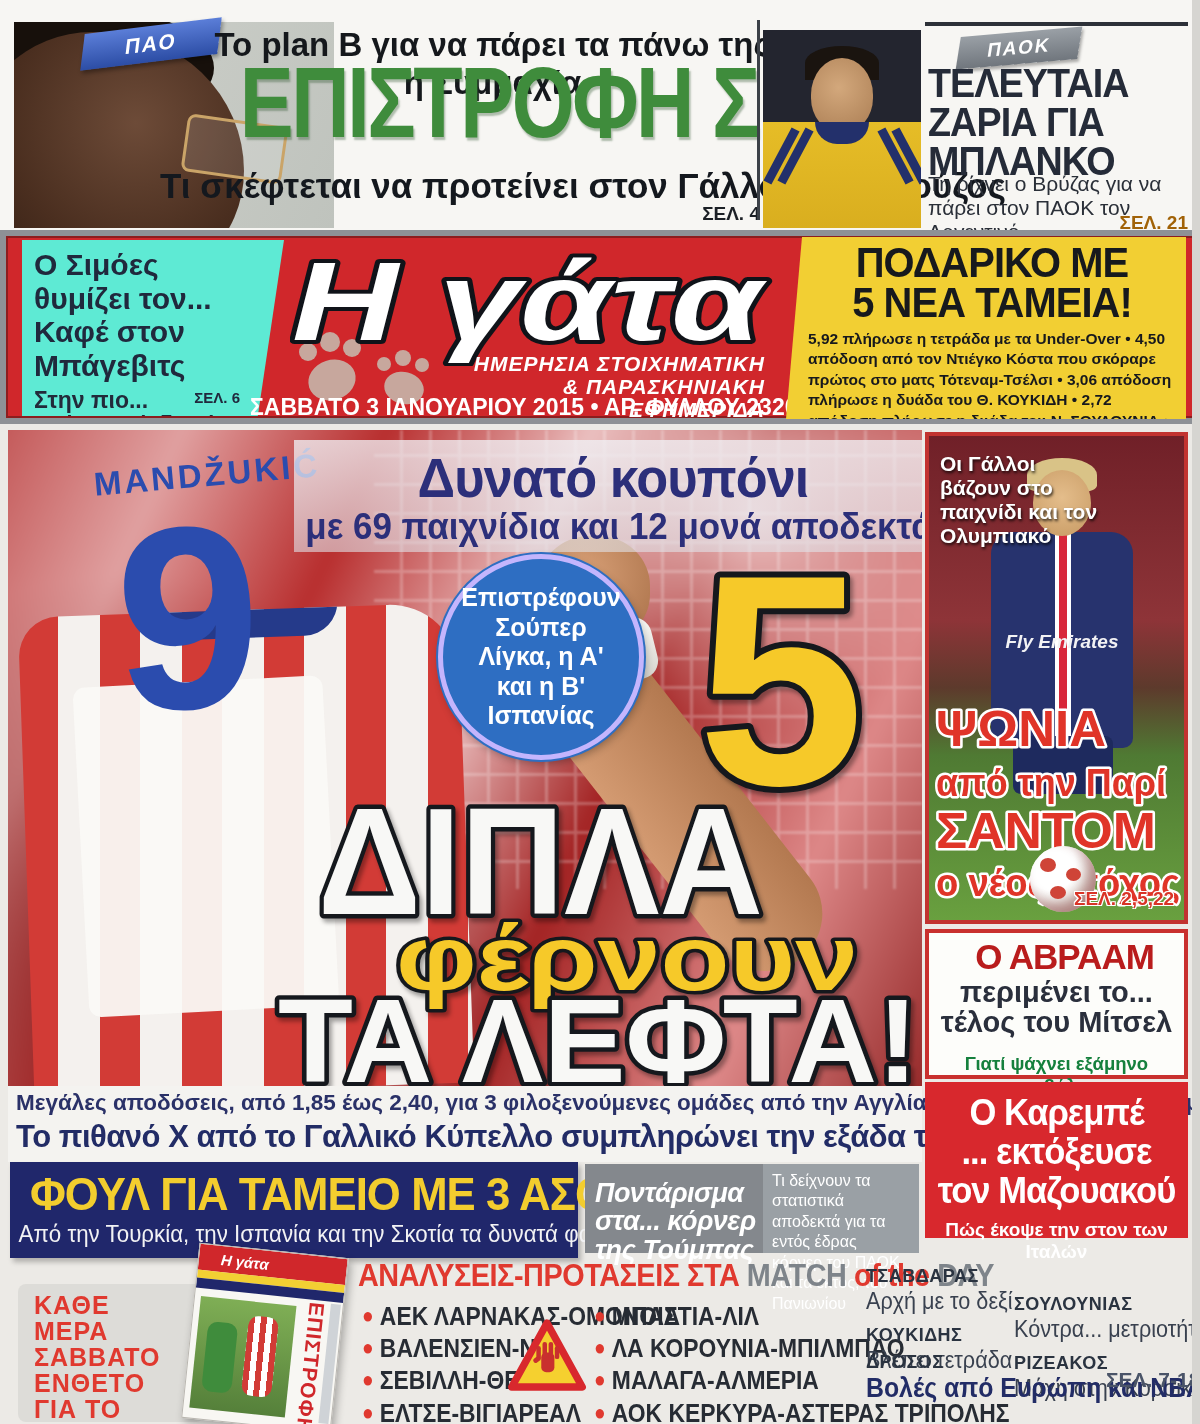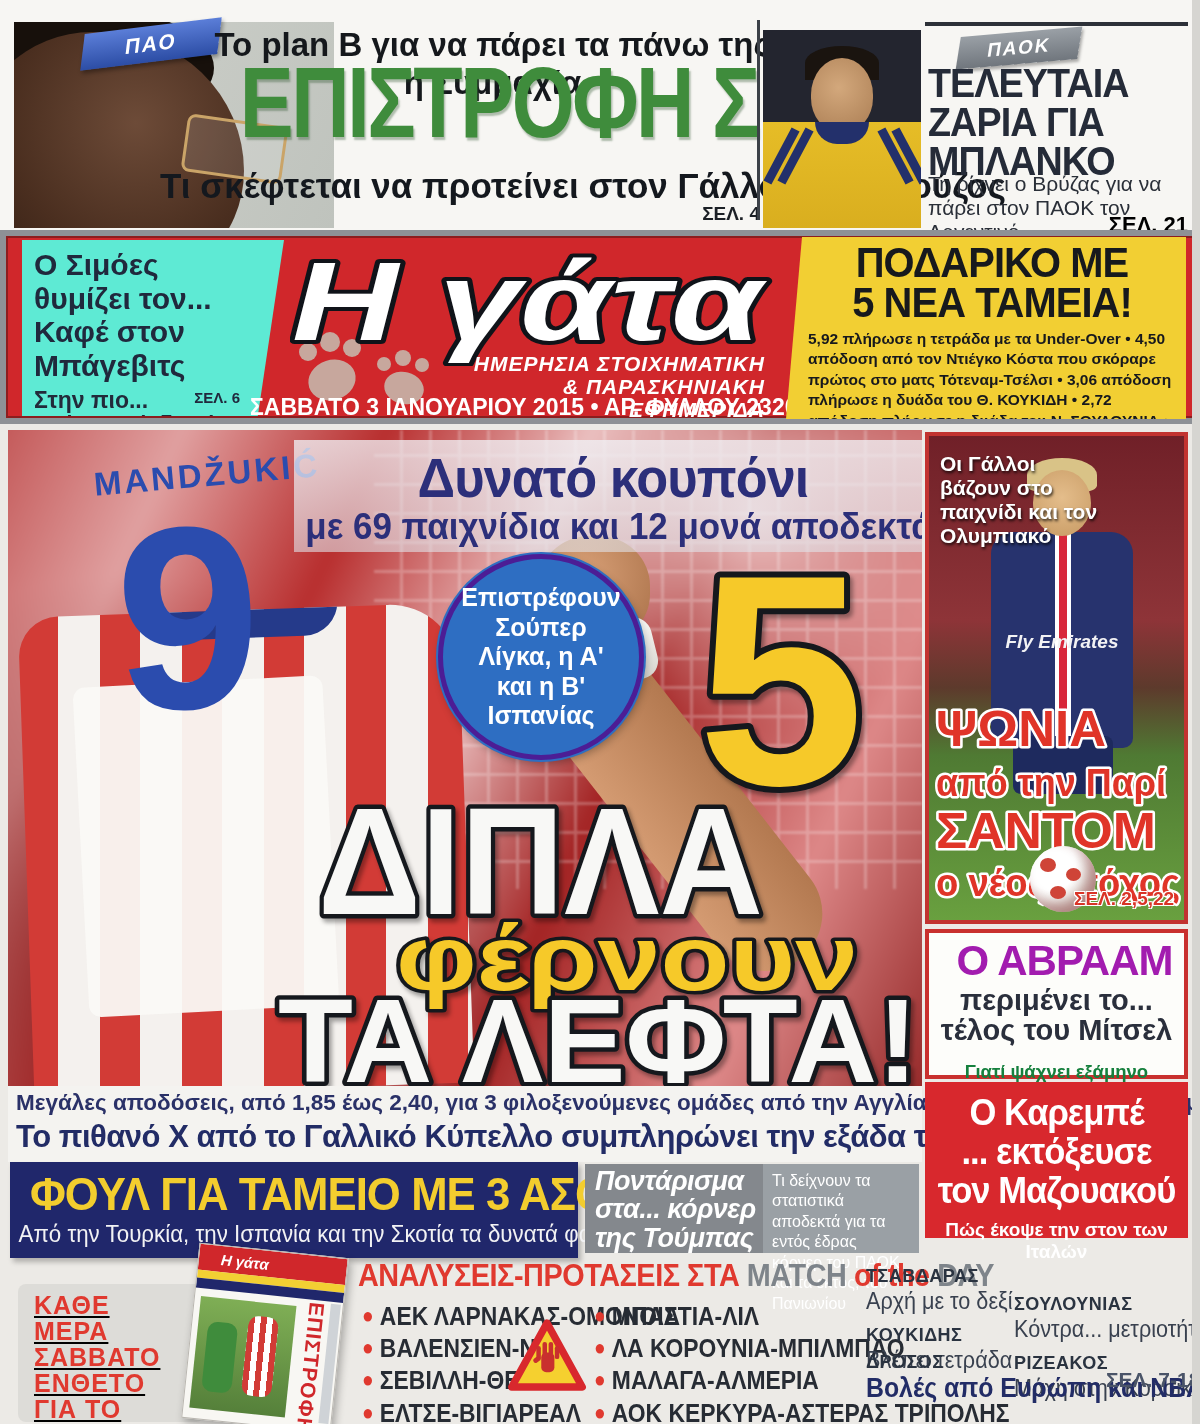--- a/index.html
+++ b/index.html
@@ -38,21 +38,21 @@
   .tr-shirt{position:absolute;left:0px;top:92px;width:158px;height:106px;
       background:linear-gradient(180deg,#e6bd27,#d9ae1f);}
   .tr-collar{position:absolute;left:52px;top:92px;width:54px;height:22px;border-radius:0 0 26px 26px;background:#23306b;}
   .tr-stripe{position:absolute;top:96px;width:9px;height:60px;background:#23306b;transform:rotate(28deg);}
   #paok-flag{left:958px;top:32px;width:122px;height:32px;font-size:19px;letter-spacing:2px;
       background:linear-gradient(180deg,#9aa0a6,#70767d);transform:rotate(-5deg) skewX(-14deg);
       box-shadow:2px 3px 3px rgba(0,0,0,.3);}
   #tr-headline{left:928px;top:64px;width:275px;font-size:41px;line-height:.95;font-weight:900;color:#252b38;
       transform:scaleX(.92);transform-origin:left;letter-spacing:-1px;}
   #tr-subhead{left:928px;top:172px;width:262px;font-size:21px;line-height:1.15;font-weight:500;color:#2a2f38;}
-  #tr-page{left:1040px;top:212px;width:148px;text-align:right;font-size:22px;font-weight:800;color:#000000;}
+  #tr-page{left:1040px;top:212px;width:148px;text-align:right;font-size:19px;font-weight:800;color:#a16207;}
 
   
   #masthead{left:0;top:230px;width:1200px;height:194px;background:#8e9196;
       border-top:3px solid #6f7control275;box-sizing:border-box;}
   #masthead-red{position:absolute;left:6px;top:6px;right:6px;bottom:6px;background:#d0272b;
       box-shadow:inset 0 0 0 2px #8c1d1e;}
   #mh-left{left:22px;top:240px;width:262px;height:176px;background:#5eead4;
       clip-path:polygon(0 0,100% 0,90% 100%,0 100%);padding:8px 12px;box-sizing:border-box;}
   #mh-left-headline{font-size:30px;line-height:1.12;font-weight:800;color:#20293d;width:215px;}
   #mh-left-sub{margin-top:6px;font-size:23px;line-height:1.05;font-weight:600;color:#222a3a;width:200px;}
@@ -95,21 +95,21 @@
       background:radial-gradient(circle at 40% 35%,#d8a077,#a86f47);}
   #wristband{position:absolute;left:540px;top:196px;width:108px;height:62px;border-radius:18px;
       transform:rotate(-14deg);background:linear-gradient(180deg,#fbfbf8,#d8d6d0);}
   #kicker-strip{position:absolute;left:286px;top:10px;width:628px;height:112px;
       background:linear-gradient(180deg,rgba(240,240,244,.78),rgba(225,227,233,.6));}
   #kicker1{position:absolute;left:300px;top:16px;width:610px;text-align:center;font-size:55px;font-weight:800;
       color:#2c2f7a;letter-spacing:-1px;transform:scaleX(.95);transform-origin:center;white-space:nowrap;}
   #kicker2{position:absolute;left:288px;top:76px;width:624px;text-align:center;font-size:36px;font-weight:700;
       color:#2c2f7a;transform:scaleX(.97);transform-origin:center;white-space:nowrap;}
   #badge{position:absolute;left:430px;top:124px;width:206px;height:206px;border-radius:50%;
-      background:#2e6ec2;border:5px solid #4c1d95;box-shadow:0 0 0 2px #2e6ec2,2px 4px 8px rgba(0,0,0,.3);
+      background:#2e6ec2;border:5px solid #c4b5fd;box-shadow:0 0 0 2px #2e6ec2,2px 4px 8px rgba(0,0,0,.3);
       display:flex;align-items:center;justify-content:center;text-align:center;
       color:#fff;font-size:25px;line-height:1.18;font-weight:700;padding:16px;box-sizing:border-box;}
   .display-svg{position:absolute;filter:drop-shadow(3px 4px 2px rgba(0,0,0,.35));}
 
   
   #photo-footer{left:8px;top:1086px;width:914px;height:76px;background:#f4f3f0;padding:4px 8px;box-sizing:border-box;}
   #footer1{font-size:22.5px;font-weight:600;color:#2a3168;white-space:nowrap;}
   #footer2{margin-top:3px;font-size:31px;font-weight:800;color:#222c66;letter-spacing:-.5px;white-space:nowrap;}
 
   
@@ -129,43 +129,43 @@
       text-shadow:1px 2px 3px rgba(0,0,0,.8);}
   #psonia{left:932px;top:700px;width:252px;height:215px;}
   #ball{left:1030px;top:846px;width:66px;height:66px;border-radius:50%;
       background:radial-gradient(circle at 32% 30%,#fff 0 38%,#e8e5e0 60%,#cfcac2 100%);
       box-shadow:inset -8px -8px 12px rgba(120,30,30,.45),inset 6px 6px 8px rgba(255,255,255,.8);}
   .ball-dot{position:absolute;border-radius:50%;background:#cf4438;}
   #psonia-page{left:1074px;top:888px;font-size:19px;font-weight:800;color:#d93427;
       text-shadow:-1px -1px 0 #fff,1px -1px 0 #fff,-1px 1px 0 #fff,1px 1px 0 #fff;}
   #avraam{left:925px;top:929px;width:263px;height:150px;box-sizing:border-box;border:4px solid #c9302e;
       background:#fdfdfa;text-align:center;padding-top:4px;}
-  .avraam-l0{font-size:42px;font-weight:900;color:#a21caf;letter-spacing:-1px;margin-left:16px;}
+  .avraam-l0{font-size:35px;font-weight:900;color:#b91c1c;letter-spacing:-1px;margin-left:16px;}
   .avraam-l{font-size:29px;font-weight:800;color:#2a2f3c;line-height:1.04;}
   #avraam-sub{margin-top:16px;font-size:18.5px;font-weight:600;color:#15803d;}
   #karembe{left:925px;top:1082px;width:263px;height:156px;box-sizing:border-box;background:#d8282d;
       text-align:center;color:#fff;padding-top:12px;}
   .karembe-l{font-size:36px;font-weight:800;line-height:1.08;letter-spacing:-1px;
       transform:scaleX(.96);transform-origin:center;}
   #karembe-sub{margin-top:8px;font-size:19px;font-weight:600;}
 
   
   #band{left:10px;top:1162px;width:568px;height:96px;background:#20276b;text-align:center;
       box-shadow:3px 4px 5px rgba(0,0,0,.25);}
   #band-headline{margin-top:4px;font-size:47px;font-weight:900;color:#f3cd2e;white-space:nowrap;
       letter-spacing:-1px;transform:scaleX(.93);transform-origin:center;}
   #band-subhead{font-size:23px;font-weight:500;color:#f2f2f4;white-space:nowrap;
       transform:scaleX(.97);transform-origin:center;}
   #corner-box{left:585px;top:1164px;width:201px;height:89px;background:#84888d;color:#fff;
-      font-style:italic;font-weight:800;font-size:27px;line-height:1.05;padding:3px 10px;box-sizing:border-box;
+      font-style:italic;font-weight:800;font-size:27px;line-height:1.05;padding:15px 10px;box-sizing:border-box;
       letter-spacing:-.5px;}
   #stats-box{left:763px;top:1164px;width:156px;height:89px;background:#9aa0a5;color:#fff;
       font-size:16px;line-height:1.28;font-weight:500;padding:7px 9px;box-sizing:border-box;}
   #promo{left:18px;top:1284px;width:186px;height:138px;background:#dddcd8;border-radius:8px;
-      padding:8px 0 0 16px;box-sizing:border-box;text-decoration:underline;}
+      padding:8px 0 0 16px;box-sizing:border-box;}
   .promo-line{font-size:25px;font-weight:900;color:#e0392f;line-height:1.04;letter-spacing:1px;}
   #thumb{left:190px;top:1250px;width:148px;height:174px;background:#f8f7f3;border:1px solid #b9b6b0;
       transform:rotate(6deg);box-shadow:3px 4px 8px rgba(0,0,0,.3);overflow:hidden;}
   .thumb-mast{height:26px;background:#d0272b;color:#fff;font-style:italic;font-weight:800;font-size:15px;
       display:flex;align-items:center;padding-left:22px;}
   .thumb-yellow{height:8px;background:#f2cf33;}
   .thumb-blue{height:10px;background:#20276b;}
   .thumb-photo{position:absolute;left:6px;top:52px;width:96px;height:112px;background:linear-gradient(180deg,#7fae55,#55803a);}
   .thumb-p1{position:absolute;left:10px;top:24px;width:30px;height:70px;border-radius:10px;background:#3f8c3c;}
   .thumb-p2{position:absolute;left:50px;top:14px;width:30px;height:80px;border-radius:10px;

